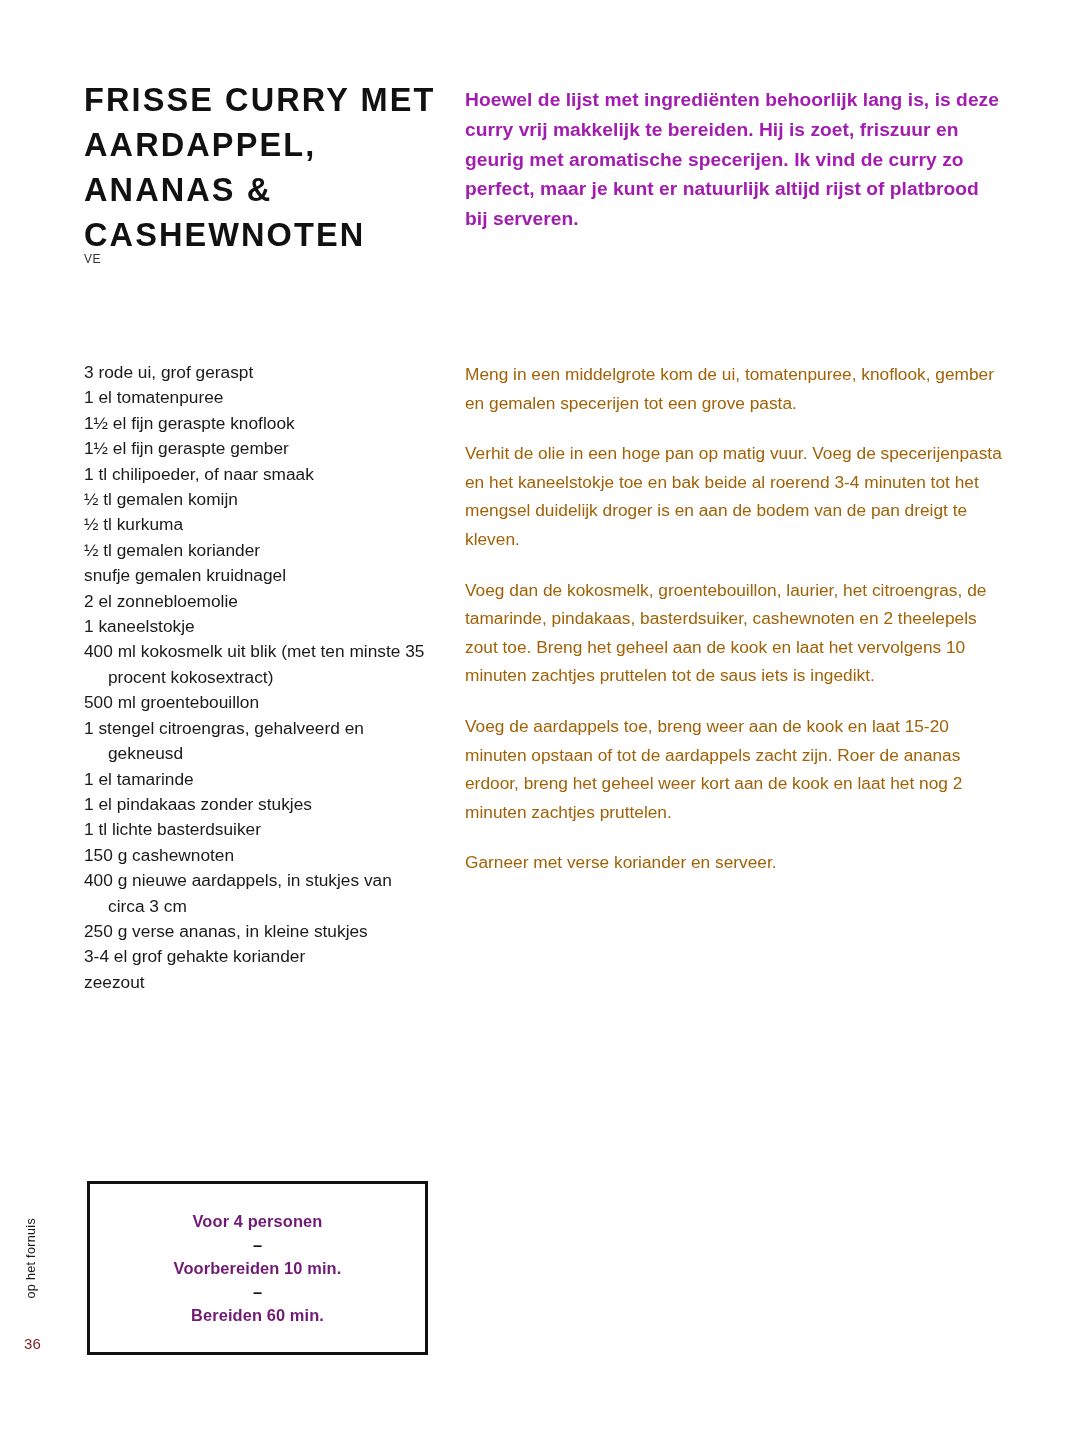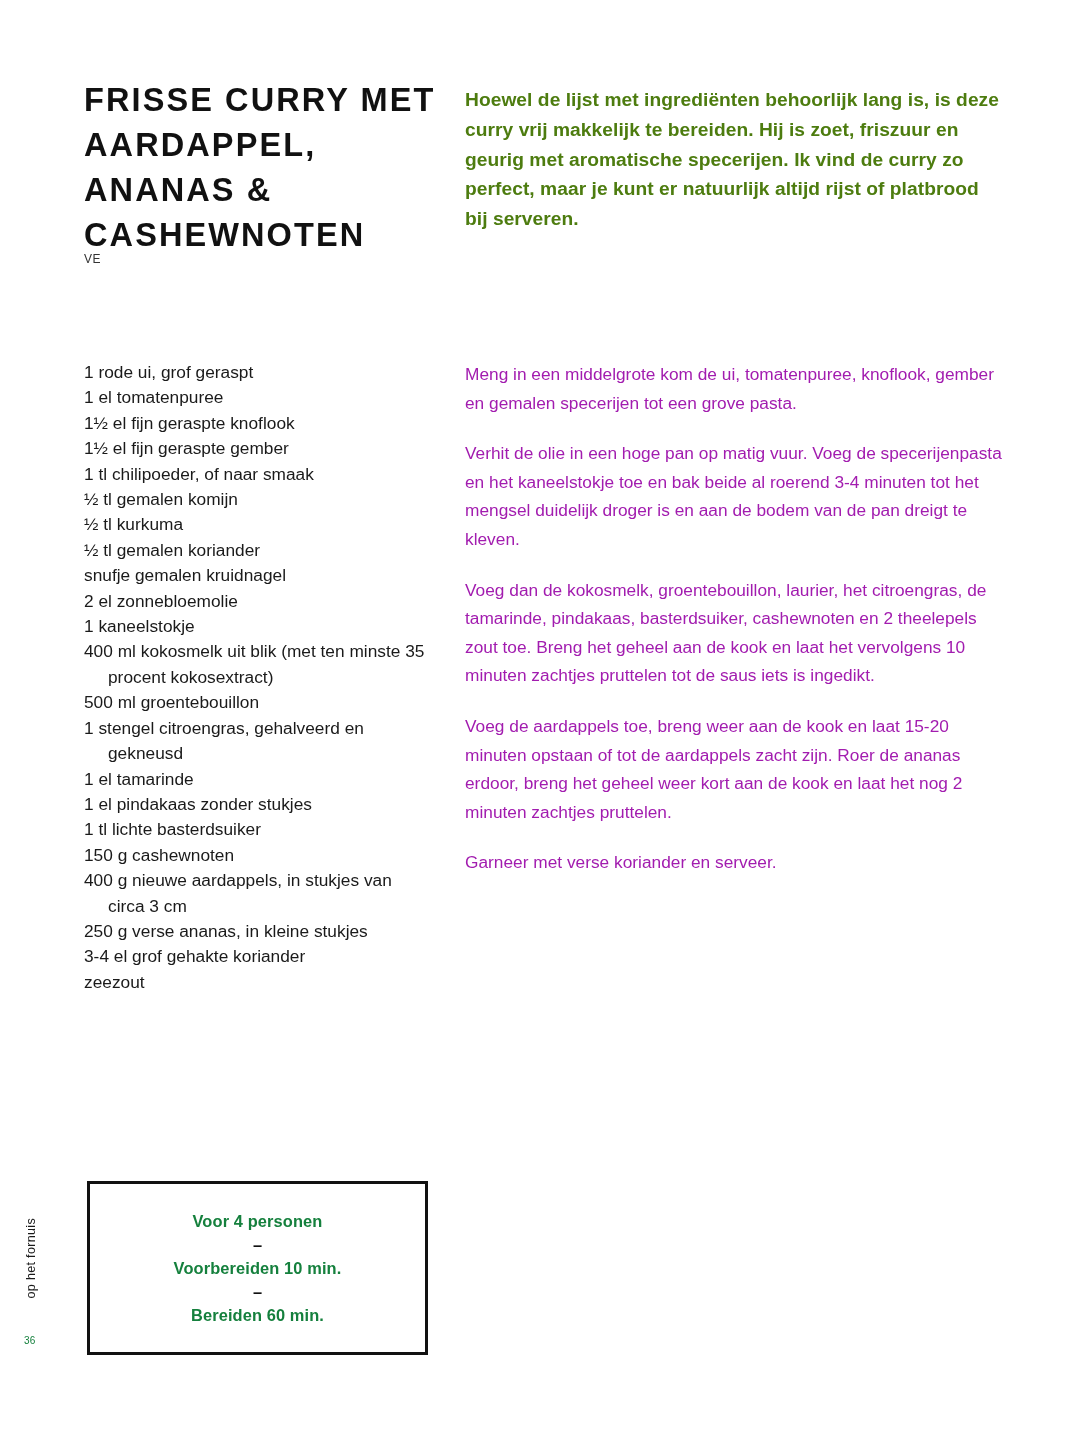--- a/index.html
+++ b/index.html
@@ -48,21 +48,21 @@
   }
 
   .intro {
     position: absolute;
     left: 465px;
     top: 85px;
     width: 540px;
     font-size: 19.2px;
     font-weight: 700;
     line-height: 29.8px;
-    color: #4d7c0f;
+    color: #a21caf;
     margin: 0;
     letter-spacing: 0.05px;
   }
 
   
   .ingredients {
     position: absolute;
     left: 84px;
     top: 360px;
     width: 345px;
@@ -83,21 +83,21 @@
   
   .method {
     position: absolute;
     left: 465px;
     top: 360px;
     width: 545px;
   }
   .method p {
     font-size: 17.3px;
     line-height: 28.6px;
-    color: #a21caf;
+    color: #a16207;
     margin: 0 0 22px 0;
     letter-spacing: 0.01px;
   }
   .method p:last-child {
     margin-bottom: 12px;
   }
 
   
   .info-box {
     position: absolute;
@@ -109,21 +109,21 @@
     box-sizing: border-box;
     display: flex;
     flex-direction: column;
     align-items: center;
     justify-content: center;
   }
   .info-line {
     font-size: 16.4px;
     font-weight: 700;
     line-height: 25px;
-    color: #15803d;
+    color: #701a75;
     text-align: center;
     letter-spacing: 0.12px;
   }
   .info-sep {
     font-size: 16.4px;
     font-weight: 700;
     line-height: 22px;
     color: #111111;
     text-align: center;
   }
@@ -138,38 +138,38 @@
     color: #1a1a1a;
     writing-mode: vertical-rl;
     transform: rotate(180deg);
     transform-origin: center;
     white-space: nowrap;
   }
   .page-number {
     position: absolute;
     left: 24px;
     top: 1335px;
-    font-size: 10px;
-    color: #15803d;
+    font-size: 15px;
+    color: #7f1d1d;
     letter-spacing: 0.2px;
   }
 </style>
 </head>
 <body>
 
 <div class="page">
 
   <h1 class="recipe-title">FRISSE CURRY MET AARDAPPEL, ANANAS &amp; CASHEWNOTEN</h1>
 
   <div class="ve-label">VE</div>
 
   <p class="intro">Hoewel de lijst met ingrediënten behoorlijk lang is, is deze curry vrij makkelijk te bereiden. Hij is zoet, friszuur en geurig met aromatische specerijen. Ik vind de curry zo perfect, maar je kunt er natuurlijk altijd rijst of platbrood bij serveren.</p>
 
   <ul class="ingredients">
-    <li>1 rode ui, grof geraspt</li>
+    <li>3 rode ui, grof geraspt</li>
     <li>1 el tomatenpuree</li>
     <li>1½ el fijn geraspte knoflook</li>
     <li>1½ el fijn geraspte gember</li>
     <li>1 tl chilipoeder, of naar smaak</li>
     <li>½ tl gemalen komijn</li>
     <li>½ tl kurkuma</li>
     <li>½ tl gemalen koriander</li>
     <li>snufje gemalen kruidnagel</li>
     <li>2 el zonnebloemolie</li>
     <li>1 kaneelstokje</li>

